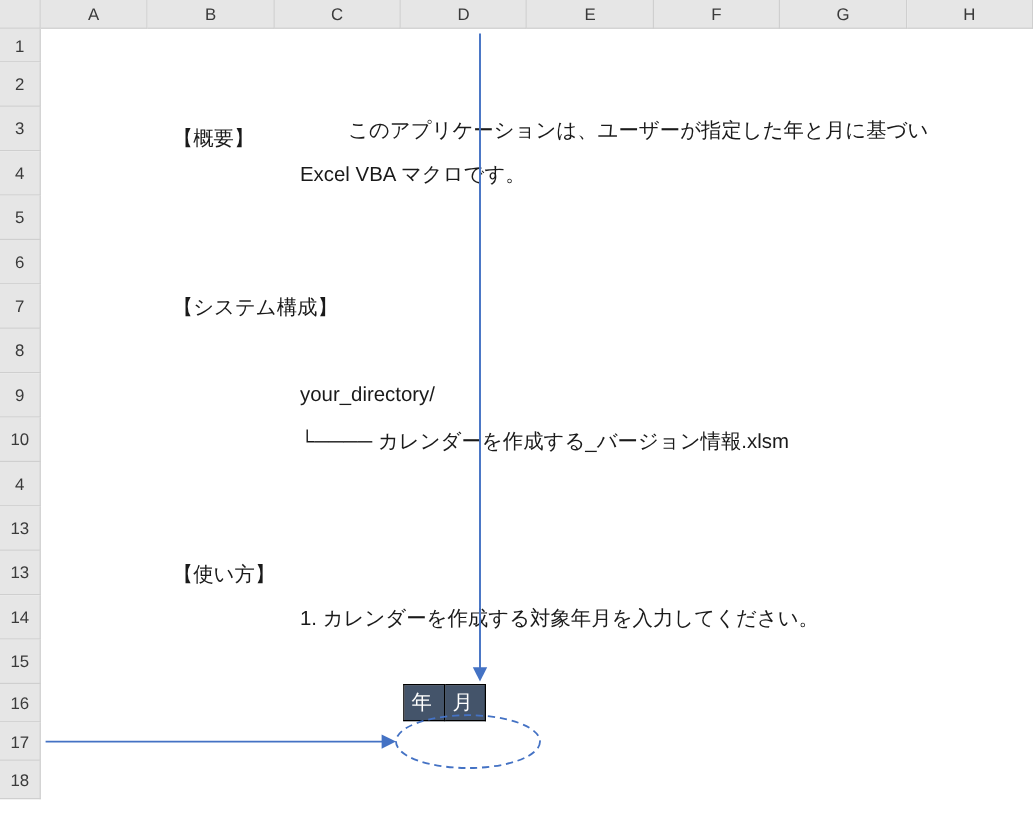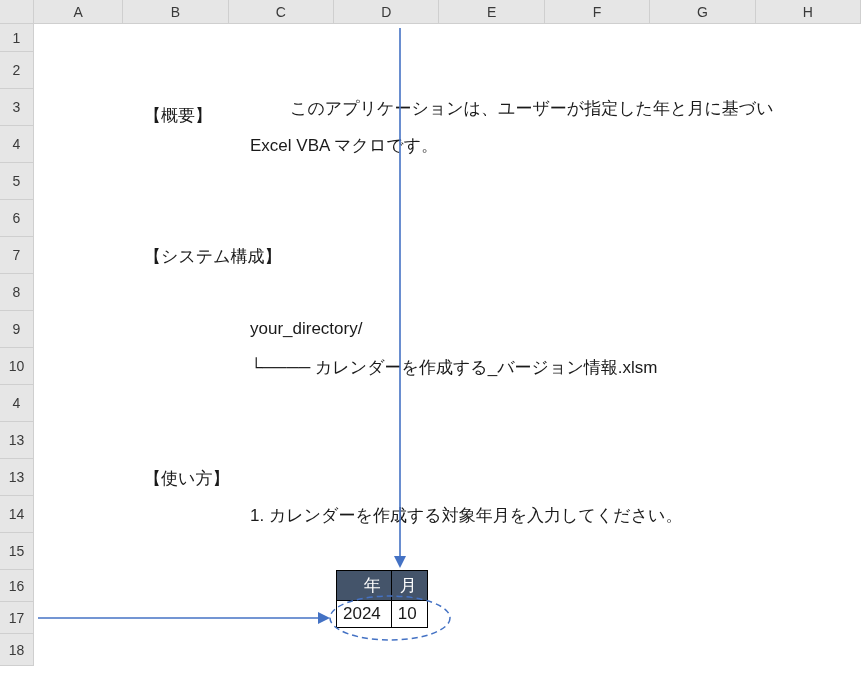--- a/index.html
+++ b/index.html
@@ -170,24 +170,20 @@
     <div class="cell" style="left:110px; top:443px;">【使い方】</div>
 
     <div class="cell" style="left:216px; top:480px;">1. カレンダーを作成する対象年月を入力してください。</div>
 
     <table class="ym-table" style="left:302px; top:546px;">
       <tbody>
           <tr>
         <th style="width:104px;">年</th>
         <th style="width:104px;">月</th>
       </tr>
-      <tr>
-        <td>2024</td>
-        <td>10</td>
-      </tr>
     </tbody>
       </table>
 
   </div>
 </div>
 
 <svg class="overlay">
 
   <line class="arrow-line" x1="400" y1="28" x2="400" y2="560"></line>
   <polygon class="arrow-head" points="400,568 394,556 406,556"></polygon>

